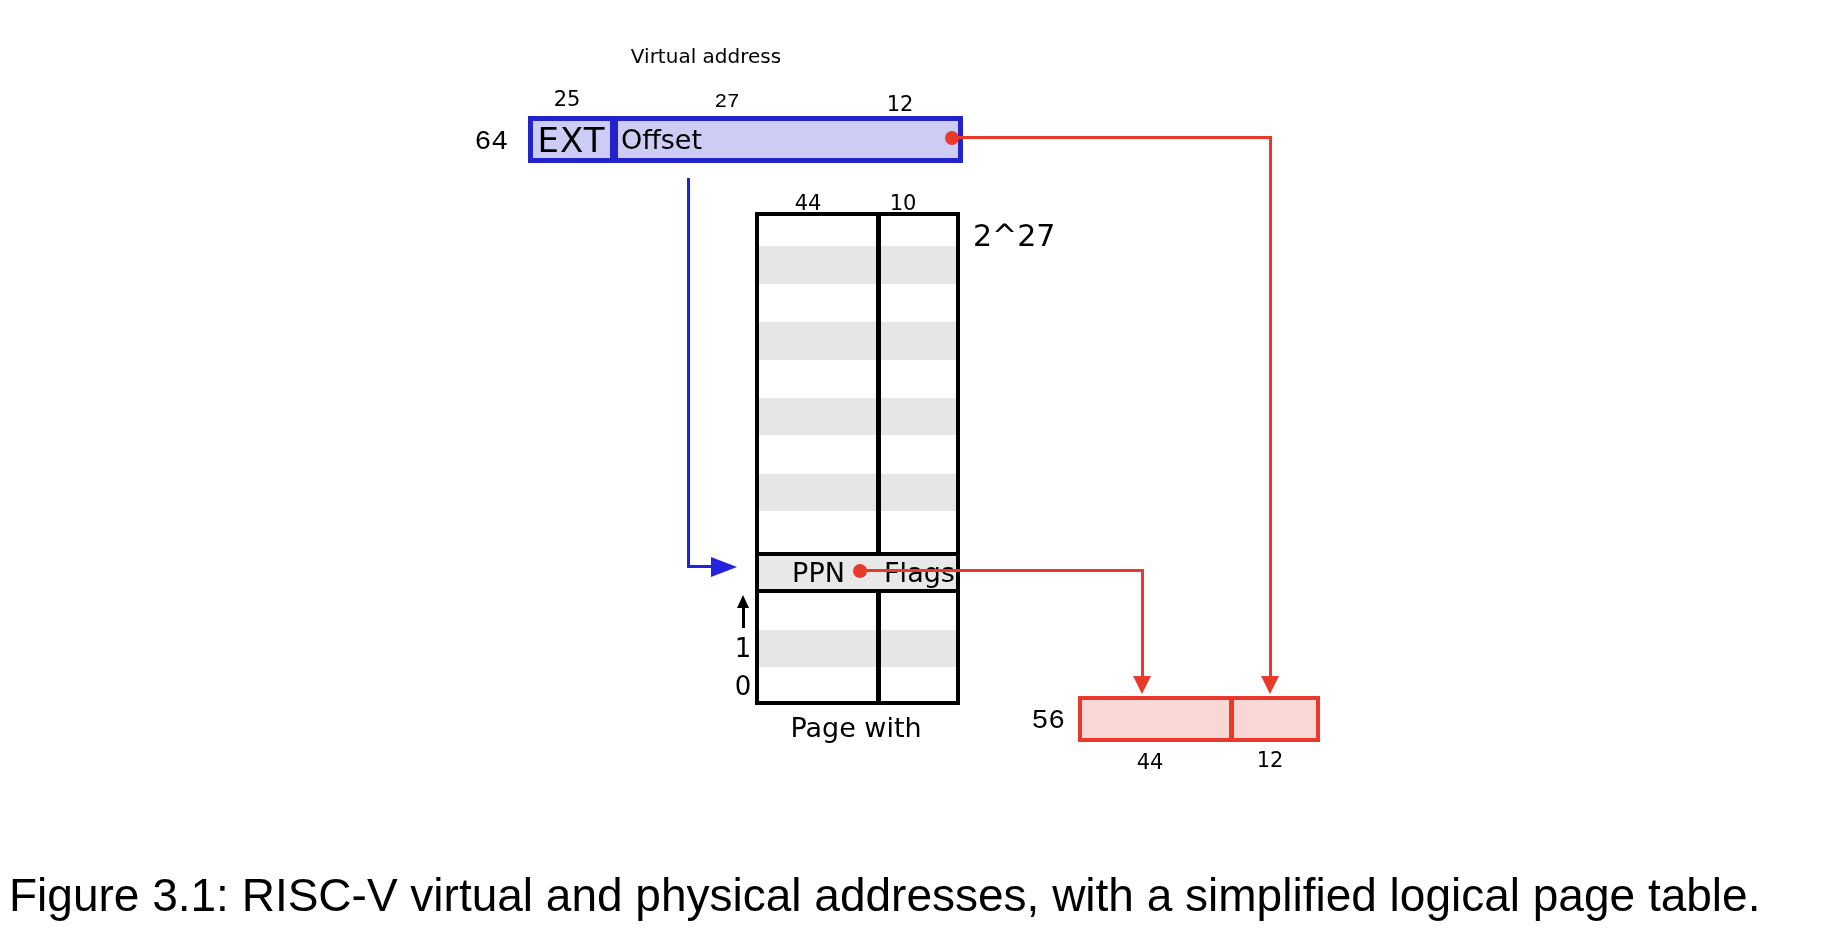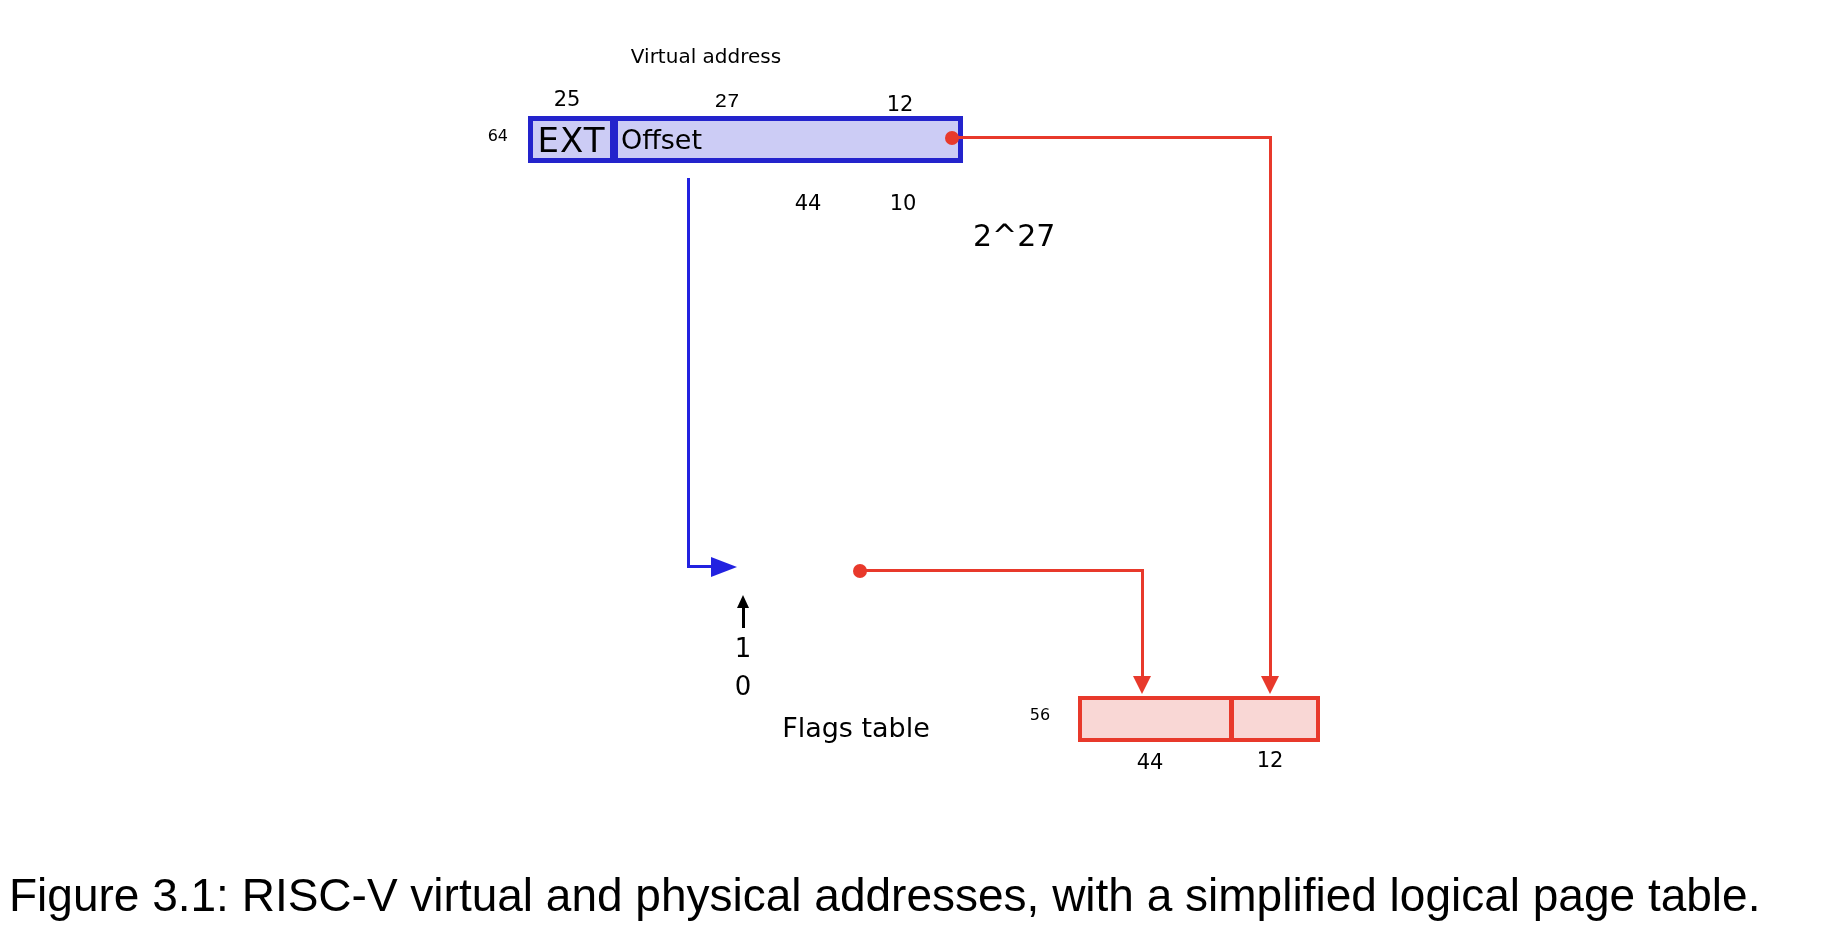--- a/index.html
+++ b/index.html
@@ -16,21 +16,21 @@
     left:528px;top:116px;width:435px;height:47px;box-sizing:border-box;
     border:5px solid var(--blue-border);background:var(--blue-fill);
     display:flex;align-items:stretch;
   }
   .va-cell{display:flex;align-items:center;justify-content:center;box-sizing:border-box;}
   .va-ext{width:77px;font-size:34px;letter-spacing:1px;}
   .va-index{flex:1;border-left:8px solid var(--blue-border);font-size:23px;}
   .va-offset{width:107px;border-left:8px solid var(--blue-border);font-size:27px;padding-right:12px;}
 
   .bit-label{font-size:21px;width:60px;}
-  .side-label{font-size:16px;width:50px;}
+  .side-label{font-size:28px;width:50px;font-family:Liberation Mono, monospace;}
 
   
   .dot{width:14px;height:14px;border-radius:50%;background:var(--red-line);}
 
   
   .blue-seg{background:var(--blue-line);}
   .blue-head{
     width:0;height:0;border-left:26px solid var(--blue-line);
     border-top:10px solid transparent;border-bottom:10px solid transparent;
   }
@@ -101,38 +101,50 @@
   <div class="abs dot" style="left:945px;top:131px;"></div>
 
   <div class="abs blue-seg" style="left:687px;top:178px;width:3px;height:390px;"></div>
   <div class="abs blue-seg" style="left:687px;top:565px;width:26px;height:3px;"></div>
   <div class="abs blue-head" style="left:711px;top:557px;"></div>
 
   <div class="abs bit-label ctr" style="left:778px;top:191px;">44</div>
   <div class="abs bit-label ctr" style="left:873px;top:191px;">10</div>
   <div class="abs count-label" style="left:973px;top:190px;">2^27</div>
 
+  <div class="abs pt-box">
+    <div class="abs stripe" style="top:30px;height:38px;"></div>
+    <div class="abs stripe" style="top:106px;height:38px;"></div>
+    <div class="abs stripe" style="top:182px;height:37px;"></div>
+    <div class="abs stripe" style="top:258px;height:37px;"></div>
+    <div class="abs stripe" style="top:414px;height:37px;"></div>
+    <div class="abs pt-divider"></div>
+    <div class="abs ppn-row">
+      <span class="ppn-label">PPN</span>
+      <span class="flags-label">Flags</span>
+    </div>
+  </div>
   <div class="abs dot" style="left:853px;top:564px;"></div>
 
   <div class="abs up-shaft"></div>
   <div class="abs up-head"></div>
   <div class="abs idx-label ctr" style="left:728px;top:633px;">1</div>
   <div class="abs idx-label ctr" style="left:728px;top:671px;">0</div>
 
-  <div class="abs diagram-caption ctr" style="left:756px;top:712px;">Flags table</div>
+  <div class="abs diagram-caption ctr" style="left:756px;top:712px;">Page with</div>
 
   <div class="abs red-seg" style="left:860px;top:569px;width:284px;height:3px;"></div>
   <div class="abs red-seg" style="left:1141px;top:569px;width:3px;height:108px;"></div>
   <div class="abs red-head" style="left:1133px;top:676px;"></div>
 
   <div class="abs red-seg" style="left:952px;top:136px;width:320px;height:3px;"></div>
   <div class="abs red-seg" style="left:1269px;top:136px;width:3px;height:541px;"></div>
   <div class="abs red-head" style="left:1261px;top:676px;"></div>
 
-  <div class="abs side-label rgt" style="left:1015px;top:705px;text-align:center;">56</div>
+  <div class="abs side-label rgt" style="left:1015px;top:705px;">56</div>
 
   <div class="abs pa-box">
     <div class="abs pa-divider"></div>
   </div>
 
   <div class="abs bit-label ctr" style="left:1120px;top:750px;">44</div>
   <div class="abs bit-label ctr" style="left:1240px;top:748px;">12</div>
 
 
   <div class="abs figure-caption">Figure 3.1: RISC-V virtual and physical addresses, with a simplified logical page table.</div>

